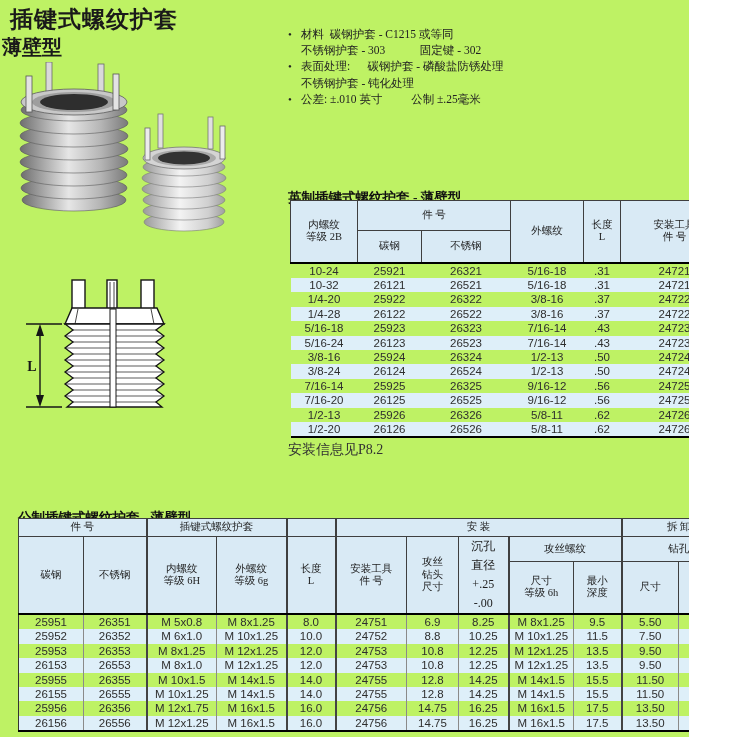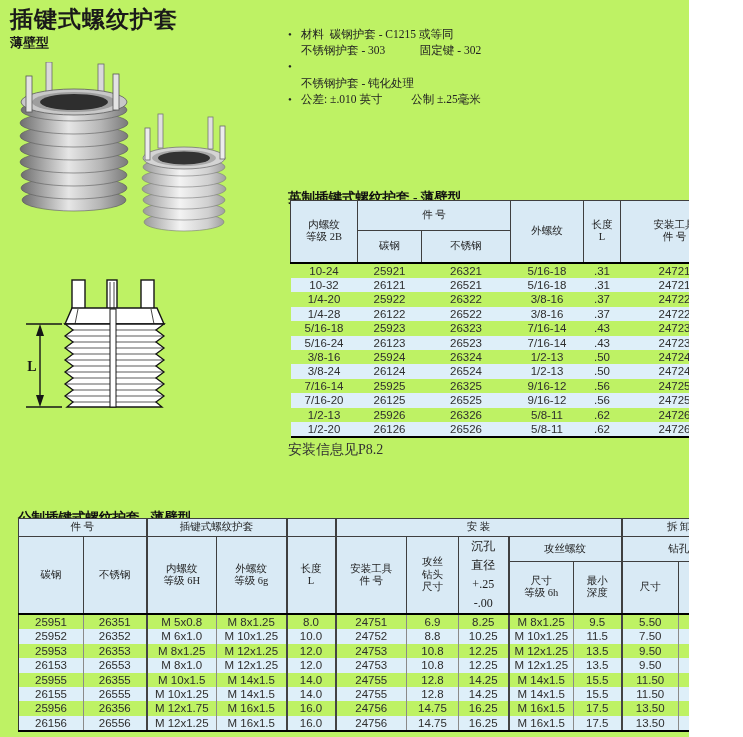--- a/index.html
+++ b/index.html
@@ -2,21 +2,21 @@
 <html style="--header-bg: #d9eaf5; --row-alt-bg: #deeff9;"><head>
 <meta charset="utf-8">
 <style>
   html,body{margin:0;padding:0;background:#fff;}
   .page{position:relative;width:689px;height:737px;background:#bef264;overflow:hidden;
         font-family:"Liberation Sans",sans-serif;color:#1a1a1a;}
 
   
   .main-title{position:absolute;left:10px;top:4px;font-size:23px;font-weight:bold;
               font-family:"Liberation Sans",sans-serif;letter-spacing:1px;}
-  .sub-title{position:absolute;left:10px;top:34px;font-size:13px;font-weight:bold;
+  .sub-title{position:absolute;left:2px;top:34px;font-size:20px;font-weight:bold;
              font-family:"Liberation Sans",sans-serif;}
 
   
   .bullets{position:absolute;left:288px;top:26px;width:452px;
            font-family:"Liberation Serif",serif;font-size:11.5px;line-height:16.2px;color:#222;}
   .bullet{position:relative;padding-left:13px;white-space:pre-wrap;}
   .bullet::before{content:"\2022";position:absolute;left:0;top:0;font-size:11px;}
   .bullet .cont{white-space:pre-wrap;}
 
   
@@ -165,21 +165,21 @@
     <line x1="8" y1="46" x2="44" y2="46" stroke="#161616" stroke-width="1.6"></line>
     <line x1="8" y1="129" x2="44" y2="129" stroke="#161616" stroke-width="1.6"></line>
     <line x1="22" y1="50" x2="22" y2="125" stroke="#161616" stroke-width="1.4"></line>
     <polygon points="22,46 18,58 26,58" fill="#161616"></polygon>
     <polygon points="22,129 18,117 26,117" fill="#161616"></polygon>
     <text x="14" y="93" font-family="Liberation Serif, serif" font-weight="bold" font-size="14" fill="#161616" text-anchor="middle">L</text>
   </svg>
 
   <div class="bullets">
     <div class="bullet"><span class="cont">材料  碳钢护套 - C1215 或等同</span><br><span class="cont">不锈钢护套 - 303            固定键 - 302</span></div>
-    <div class="bullet"><br><span class="cont">不锈钢护套 - 钝化处理</span></div>
+    <div class="bullet"><span class="cont">表面处理:      碳钢护套 - 磷酸盐防锈处理</span><br><span class="cont">不锈钢护套 - 钝化处理</span></div>
     <div class="bullet"><span class="cont">公差: ±.010 英寸          公制 ±.25毫米</span></div>
   </div>
 
   <div class="tbl-title imperial">英制插键式螺纹护套 - 薄壁型</div>
   <table class="tbl-imperial">
     <colgroup>
       <col style="width:67px">
         <col style="width:64px">
         <col style="width:89px">
       <col style="width:73px">

